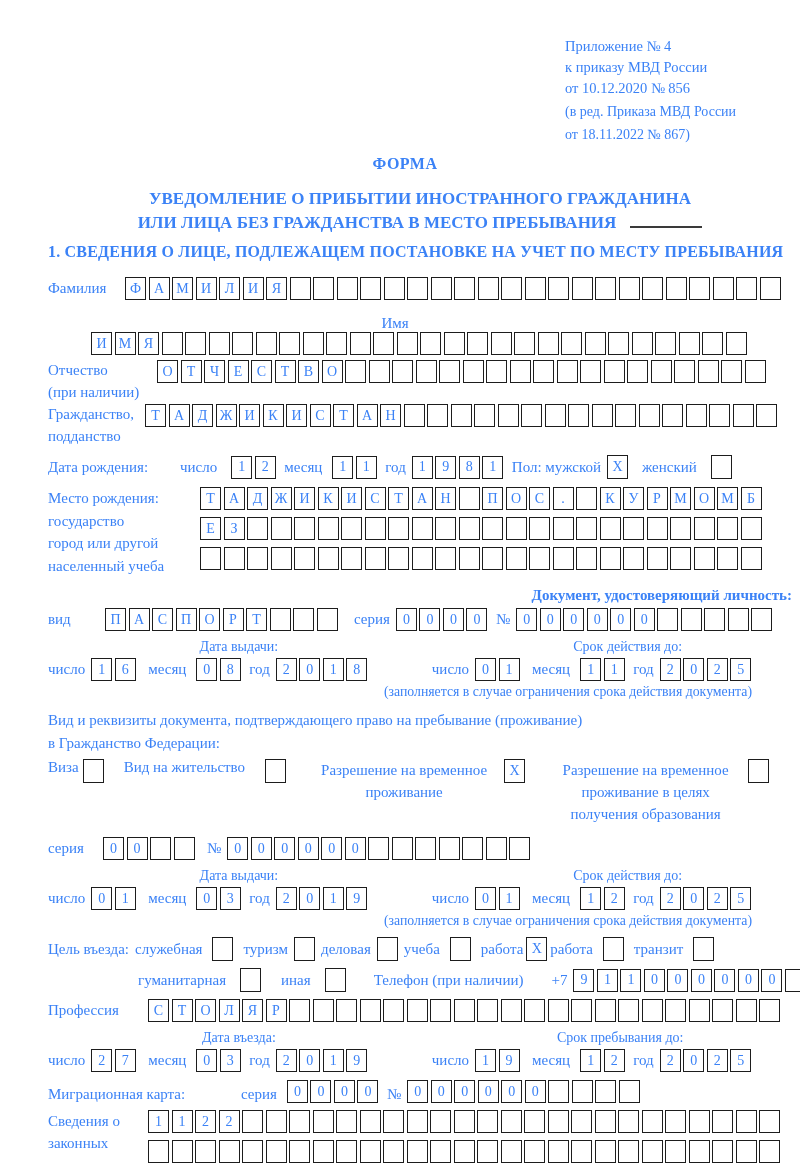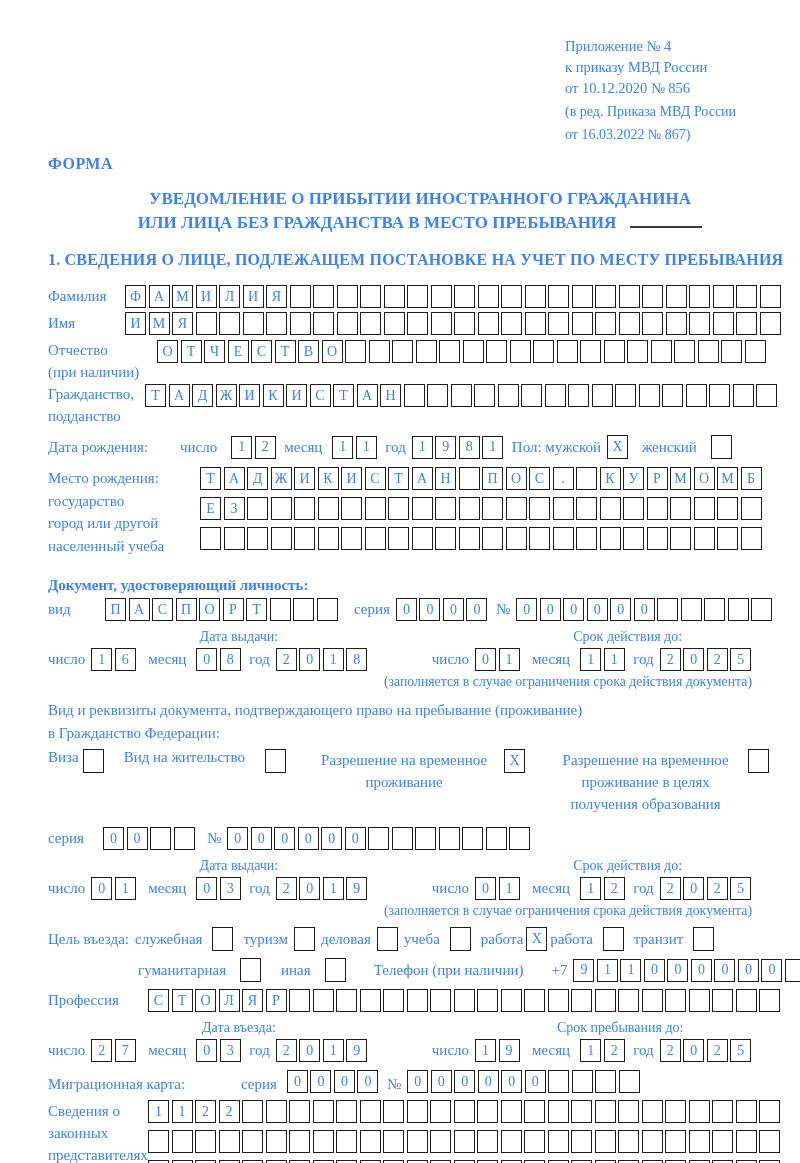--- a/index.html
+++ b/index.html
@@ -4,57 +4,57 @@
 <style>
   html,body{margin:0;padding:0;background:#ffffff;}
   .page{
     width:800px;height:1163px;box-sizing:border-box;position:relative;
     background:#ffffff;color:#3b82f6;
     font-family:"Liberation Serif","DejaVu Serif",serif;
     padding:36px 8px 0 48px;overflow:hidden;
   }
   .hdr-block{margin-left:517px;font-size:14.5px;line-height:21px;}
   .hdr-block .sub{font-size:14px;margin-top:3px;line-height:20px;}
-  .forma{font-weight:bold;font-size:16px;text-align:left;padding-right:30px;margin-top:10px;letter-spacing:0.5px;}
+  .forma{font-weight:bold;font-size:16px;text-align:center;padding-right:30px;margin-top:10px;letter-spacing:0.5px;}
   .title{margin-top:14px;text-align:center;font-weight:bold;font-size:17px;line-height:24px;}
   .blank-line{display:inline-block;width:72px;border-bottom:2px solid #3a3a3a;height:14px;margin-left:14px;}
-  .sect{margin-top:16px;font-weight:bold;font-size:16px;letter-spacing:0.2px;white-space:nowrap;}
+  .sect{margin-top:8px;font-weight:bold;font-size:16px;letter-spacing:0.2px;white-space:nowrap;}
   .frow{display:flex;align-items:center;margin-top:5px;}
   .frow.top{align-items:flex-start;}
   .lbl{font-size:15px;flex:0 0 auto;}
   .ml{white-space:pre-line;line-height:21.5px;font-family:Liberation Serif, serif;}
   .cells{display:flex;flex-wrap:nowrap;flex:0 0 auto;}
   .cell{
     box-sizing:border-box;width:21px;height:23px;border:1.6px solid #1d1d1d;
     margin-right:2.5px;display:inline-flex;align-items:center;justify-content:center;
     font-size:14px;line-height:1;background:#fff;flex:0 0 auto;
   }
   .chk-cells .cell{width:21px;height:24px;margin-right:0;}
   .cellcol .cells{margin-bottom:7px;}
-  .center-head{font-weight:bold;font-size:15px;text-align:left;margin-top:20px;}
+  .center-head{font-weight:bold;font-size:15px;text-align:right;margin-top:10px;}
   .dg-wrap{display:flex;margin-top:8px;}
   .dgroup{flex:0 0 auto;}
   .dg-title{font-size:14px;text-align:center;margin-bottom:3px;}
   .dg-row{display:flex;align-items:center;}
   .note{font-size:13.8px;text-align:right;padding-right:40px;margin-top:3px;}
   .para{font-size:15px;margin-top:9px;line-height:23px;}
   .gap6{margin-left:6px;} .gap10{margin-left:10px;} .gap14{margin-left:14px;} .gap20{margin-left:20px;} .gap28{margin-left:28px;}
   .opt-ml{font-size:15px;text-align:center;white-space:pre-line;line-height:22px;}
 </style>
 </head>
 <body>
 
 <div class="page">
 
   <div class="hdr-block">
     <div>Приложение № 4</div>
     <div>к приказу МВД России</div>
     <div>от 10.12.2020 № 856</div>
     <div class="sub">(в ред. Приказа МВД России</div>
-    <div class="sub">от 16.03.2022 № 867)</div>
+    <div class="sub">от 18.11.2022 № 867)</div>
   </div>
   <div class="forma">ФОРМА</div>
 
   <div class="title">
     <div>УВЕДОМЛЕНИЕ О ПРИБЫТИИ ИНОСТРАННОГО ГРАЖДАНИНА</div>
     <div><span>ИЛИ ЛИЦА БЕЗ ГРАЖДАНСТВА В МЕСТО ПРЕБЫВАНИЯ</span><span class="blank-line"></span></div>
   </div>
 
   <div class="sect">1. СВЕДЕНИЯ О ЛИЦЕ, ПОДЛЕЖАЩЕМ ПОСТАНОВКЕ НА УЧЕТ ПО МЕСТУ ПРЕБЫВАНИЯ</div>
 
@@ -85,21 +85,21 @@
         <span class="cell"></span>
         <span class="cell"></span>
         <span class="cell"></span>
         <span class="cell"></span>
         <span class="cell"></span>
         <span class="cell"></span>
         <span class="cell"></span>
       </span>
   </div>
 
-  <div class="frow" style="margin-top:4px;">
+  <div class="frow" style="margin-top:15px;flex-direction:column;">
     <span class="lbl" style="width:77px;">Имя</span>
     <span class="cells">
         <span class="cell">И</span>
         <span class="cell">М</span>
         <span class="cell">Я</span>
         <span class="cell"></span>
         <span class="cell"></span>
         <span class="cell"></span>
         <span class="cell"></span>
         <span class="cell"></span>

